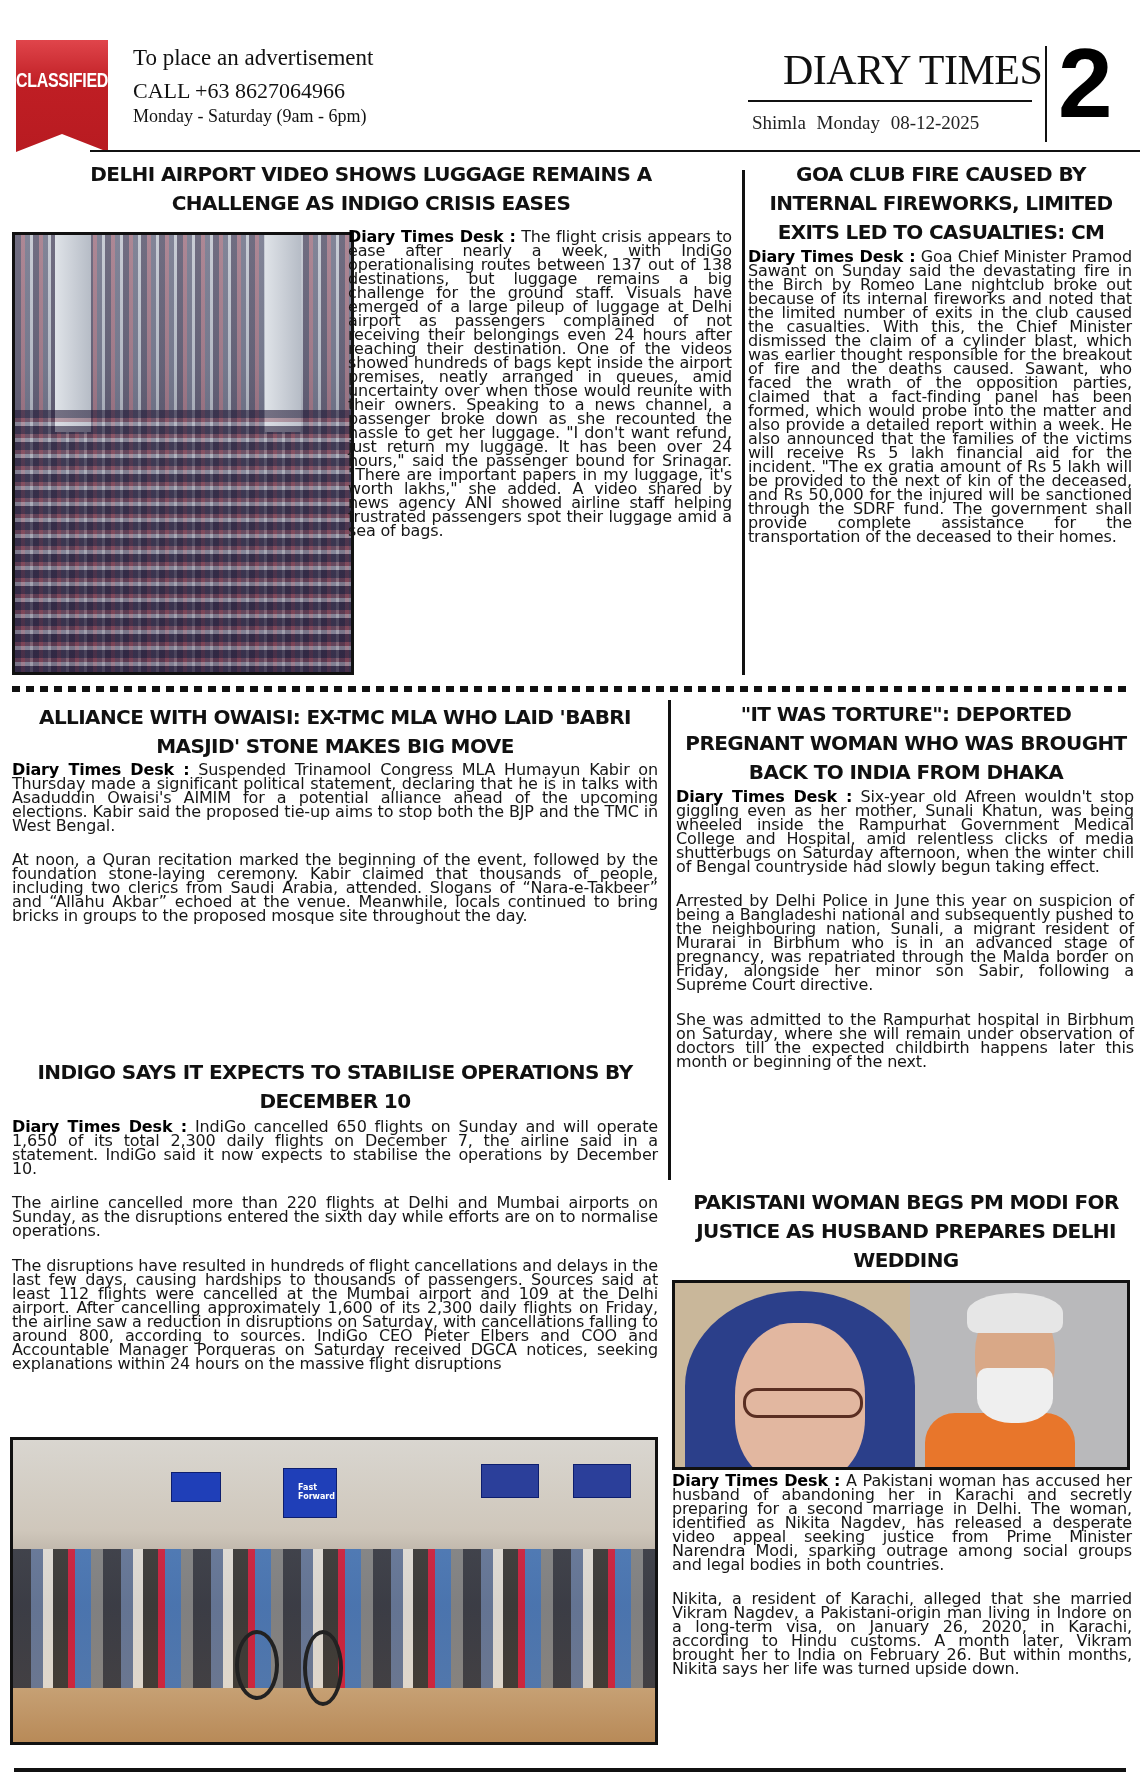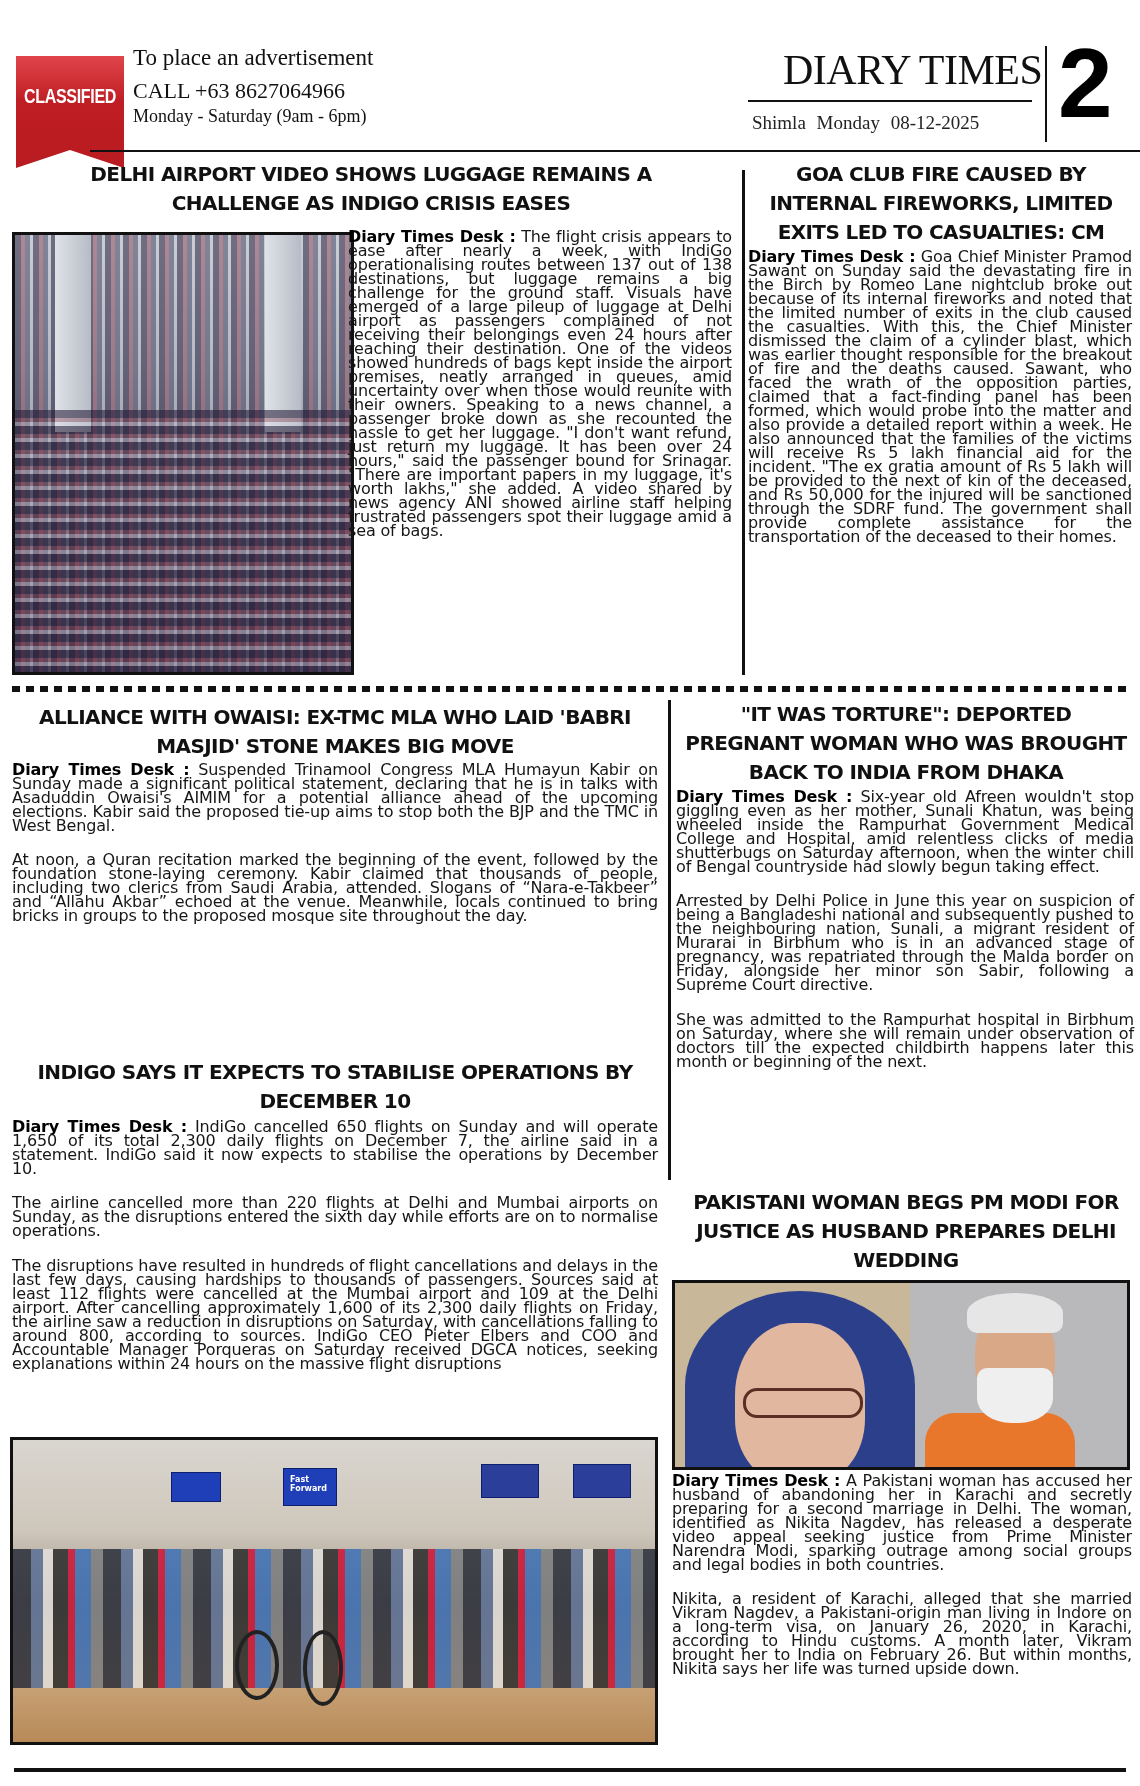--- a/index.html
+++ b/index.html
@@ -1,19 +1,19 @@
 <!DOCTYPE html>
 <html><head>
 <meta charset="utf-8">
 <style>
   * { box-sizing: border-box; margin: 0; padding: 0; }
   body { width: 1140px; height: 1786px; background: #fff; color: #111; font-family: "DejaVu Sans", sans-serif; position: relative; overflow: hidden; }
   .abs { position: absolute; }
   
-  .ribbon { left: 16px; top: 56px; width: 108px; height: 112px; background: linear-gradient(#e0454b, #bf1e24 40%, #b81b21); clip-path: polygon(0 0, 100% 0, 100% 100%, 50% 84%, 0 100%); }
+  .ribbon { left: 16px; top: 40px; width: 92px; height: 112px; background: linear-gradient(#e0454b, #bf1e24 40%, #b81b21); clip-path: polygon(0 0, 100% 0, 100% 100%, 50% 84%, 0 100%); }
   .ribbon-text { position: absolute; top: 32px; width: 100%; text-align: center; color: #fff; font-family: "Liberation Sans", sans-serif; font-weight: bold; font-size: 16px; letter-spacing: -0.3px; transform: scaleY(1.25); }
   .ad-line1 { left: 133px; top: 45px; font-family: "Liberation Serif", serif; font-size: 23px; color: #111; }
   .ad-line2 { left: 133px; top: 78px; font-family: "Liberation Serif", serif; font-size: 22px; color: #111; }
   .ad-line3 { left: 133px; top: 106px; font-family: "Liberation Serif", serif; font-size: 18px; color: #111; }
   .masthead { left: 770px; top: 46px; font-family: "Liberation Serif", serif; font-size: 42px; letter-spacing: -0.5px; color: #111; margin-left: 13px; }
   .mast-rule { left: 748px; top: 100px; width: 284px; height: 2px; background: #111; }
   .mast-date { left: 752px; top: 112px; font-family: "Liberation Serif", serif; font-size: 19px; color: #222; word-spacing: 6px; }
   .mast-vrule { left: 1045px; top: 46px; width: 2px; height: 96px; background: #111; }
   .page-num { left: 1058px; top: 34px; font-family: "Liberation Sans", sans-serif; font-weight: bold; font-size: 98px; line-height: 1; color: #000; }
   .hrule { height: 3px; background: #111; }
@@ -84,35 +84,35 @@
   <div class="abs body" style="left:748px; top:250px; width:384px;">
     <p class="tight"><b>Diary Times Desk :</b> <span>Goa Chief Minister Pramod Sawant on Sunday said the devastating fire in the Birch by Romeo Lane nightclub broke out because of its internal fireworks and noted that the limited number of exits in the club caused the casualties. With this, the Chief Minister dismissed the claim of a cylinder blast, which was earlier thought responsible for the breakout of fire and the deaths caused. Sawant, who faced the wrath of the opposition parties, claimed that a fact-finding panel has been formed, which would probe into the matter and also provide a detailed report within a week. He also announced that the families of the victims will receive Rs 5 lakh financial aid for the incident. "The ex gratia amount of Rs 5 lakh will be provided to the next of kin of the deceased, and Rs 50,000 for the injured will be sanctioned through the SDRF fund. The government shall provide complete assistance for the transportation of the deceased to their homes.</span></p>
   </div>
 </section>
 
 <div class="abs dash" style="left:12px; top:686px; width:1120px;"></div>
 
 <section>
   <div class="abs headline" style="left:30px; top:703px; width:610px;">ALLIANCE WITH OWAISI: EX-TMC MLA WHO LAID 'BABRI MASJID' STONE MAKES BIG MOVE</div>
   <div class="abs body" style="left:12px; top:763px; width:646px;">
-    <p><b>Diary Times Desk :</b> <span>Suspended Trinamool Congress MLA Humayun Kabir on Sunday made a significant political statement, declaring that he is in talks with Asaduddin Owaisi's AIMIM for a potential alliance ahead of the upcoming elections. Kabir said the proposed tie-up aims to stop both the BJP and the TMC in West Bengal.</span></p>
+    <p><b>Diary Times Desk :</b> <span>Suspended Trinamool Congress MLA Humayun Kabir on Thursday made a significant political statement, declaring that he is in talks with Asaduddin Owaisi's AIMIM for a potential alliance ahead of the upcoming elections. Kabir said the proposed tie-up aims to stop both the BJP and the TMC in West Bengal.</span></p>
     <p class="tight">At noon, a Quran recitation marked the beginning of the event, followed by the foundation stone-laying ceremony. Kabir claimed that thousands of people, including two clerics from Saudi Arabia, attended. Slogans of “Nara-e-Takbeer” and “Allahu Akbar” echoed at the venue. Meanwhile, locals continued to bring bricks in groups to the proposed mosque site throughout the day.</p>
   </div>
 </section>
 
 <section>
   <div class="abs headline" style="left:30px; top:1058px; width:610px;">INDIGO SAYS IT EXPECTS TO STABILISE OPERATIONS BY DECEMBER 10</div>
   <div class="abs body" style="left:12px; top:1120px; width:646px;">
     <p><b>Diary Times Desk :</b> <span>IndiGo cancelled 650 flights on Sunday and will operate 1,650 of its total 2,300 daily flights on December 7, the airline said in a statement. IndiGo said it now expects to stabilise the operations by December 10.</span></p>
     <p>The airline cancelled more than 220 flights at Delhi and Mumbai airports on Sunday, as the disruptions entered the sixth day while efforts are on to normalise operations.</p>
     <p class="tight">The disruptions have resulted in hundreds of flight cancellations and delays in the last few days, causing hardships to thousands of passengers. Sources said at least 112 flights were cancelled at the Mumbai airport and 109 at the Delhi airport. After cancelling approximately 1,600 of its 2,300 daily flights on Friday, the airline saw a reduction in disruptions on Saturday, with cancellations falling to around 800, according to sources. IndiGo CEO Pieter Elbers and COO and Accountable Manager Porqueras on Saturday received DGCA notices, seeking explanations within 24 hours on the massive flight disruptions</p>
   </div>
   <div class="abs photo terminal" style="left:10px; top:1437px; width:648px; height:308px;" title="Crowded airport terminal with passengers and wheelchairs near check-in counters">
     <div class="sign" style="left:158px; top:32px; width:50px; height:30px;"></div>
-    <div class="sign" style="left:270px; top:28px; width:54px; height:38px; color:#fff; font-size:8px; font-weight:bold; padding:6px;">Fast Forward</div>
+    <div class="sign" style="left:270px; top:28px; width:54px; height:50px; color:#fff; font-size:8px; font-weight:bold; padding:14px;">Fast Forward</div>
     <div class="sign" style="left:468px; top:24px; width:58px; height:34px; background:#2b3f9a;"></div>
     <div class="sign" style="left:560px; top:24px; width:58px; height:34px; background:#2b3f9a;"></div>
     <div class="crowd"></div>
     <div class="wheel" style="left:222px; top:190px; width:44px; height:70px;"></div>
     <div class="wheel" style="left:290px; top:190px; width:40px; height:76px;"></div>
   </div>
 </section>
 
 <div class="abs vrule" style="left:668px; top:700px; height:480px;"></div>
 

